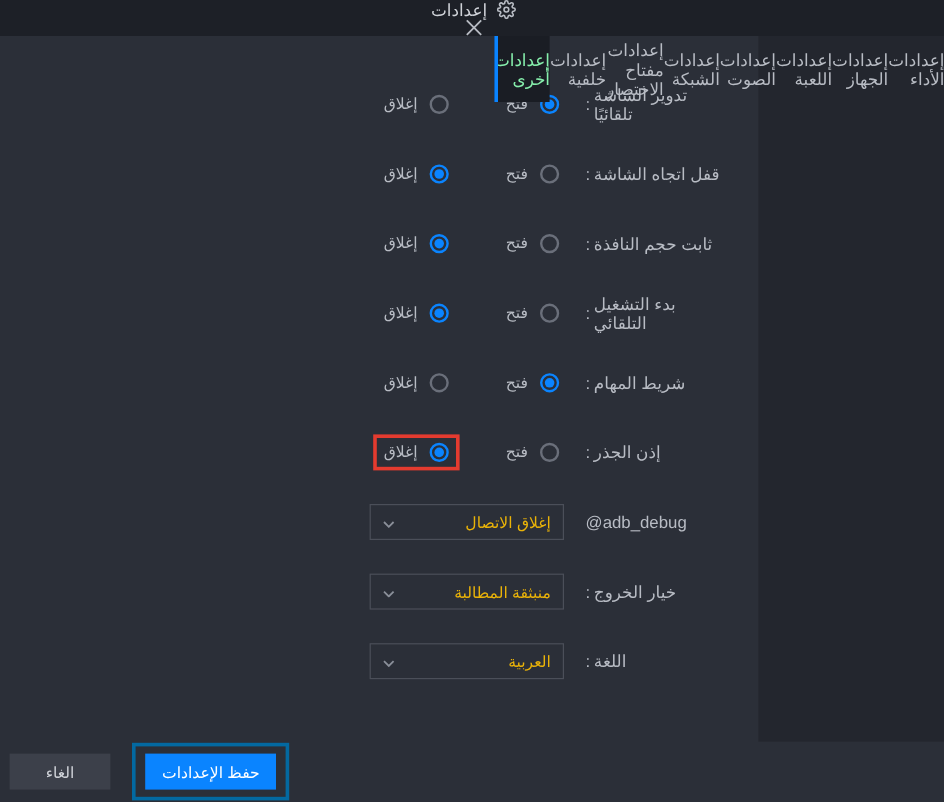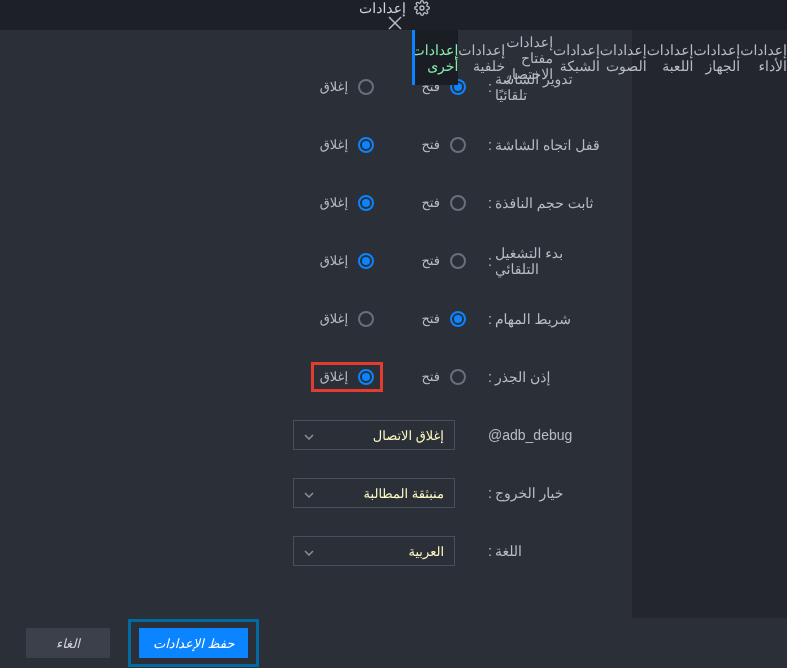--- a/index.html
+++ b/index.html
@@ -133,40 +133,39 @@
   .select-box {
     width: 162px;
     height: 30px;
     border: 1px solid #4b4f59;
     background: #2b2f38;
     display: flex;
     align-items: center;
     justify-content: space-between;
     padding: 0 10px 0 10px;
     font-size: 13px;
-    color: #fef9c3;
-    margin-right: 33px;
+    color: #eab308;
+    margin-right: 18px;
     cursor: pointer;
     gap: 16px;
   }
   .chevron {
     color: #8a8f99;
   }
   .footer {
     position: absolute;
     bottom: 0;
     left: 0; right: 0;
     height: 50px;
     display: flex;
     align-items: center;
     justify-content: flex-start;
     gap: 18px;
-    padding-left: 26px;
+    padding-left: 8px;
     direction: ltr;
-    font-style: italic;
   }
   .btn {
     height: 30px;
     min-width: 84px;
     padding: 0 14px;
     font-size: 13px;
     display: flex;
     align-items: center;
     justify-content: center;
     cursor: pointer;

